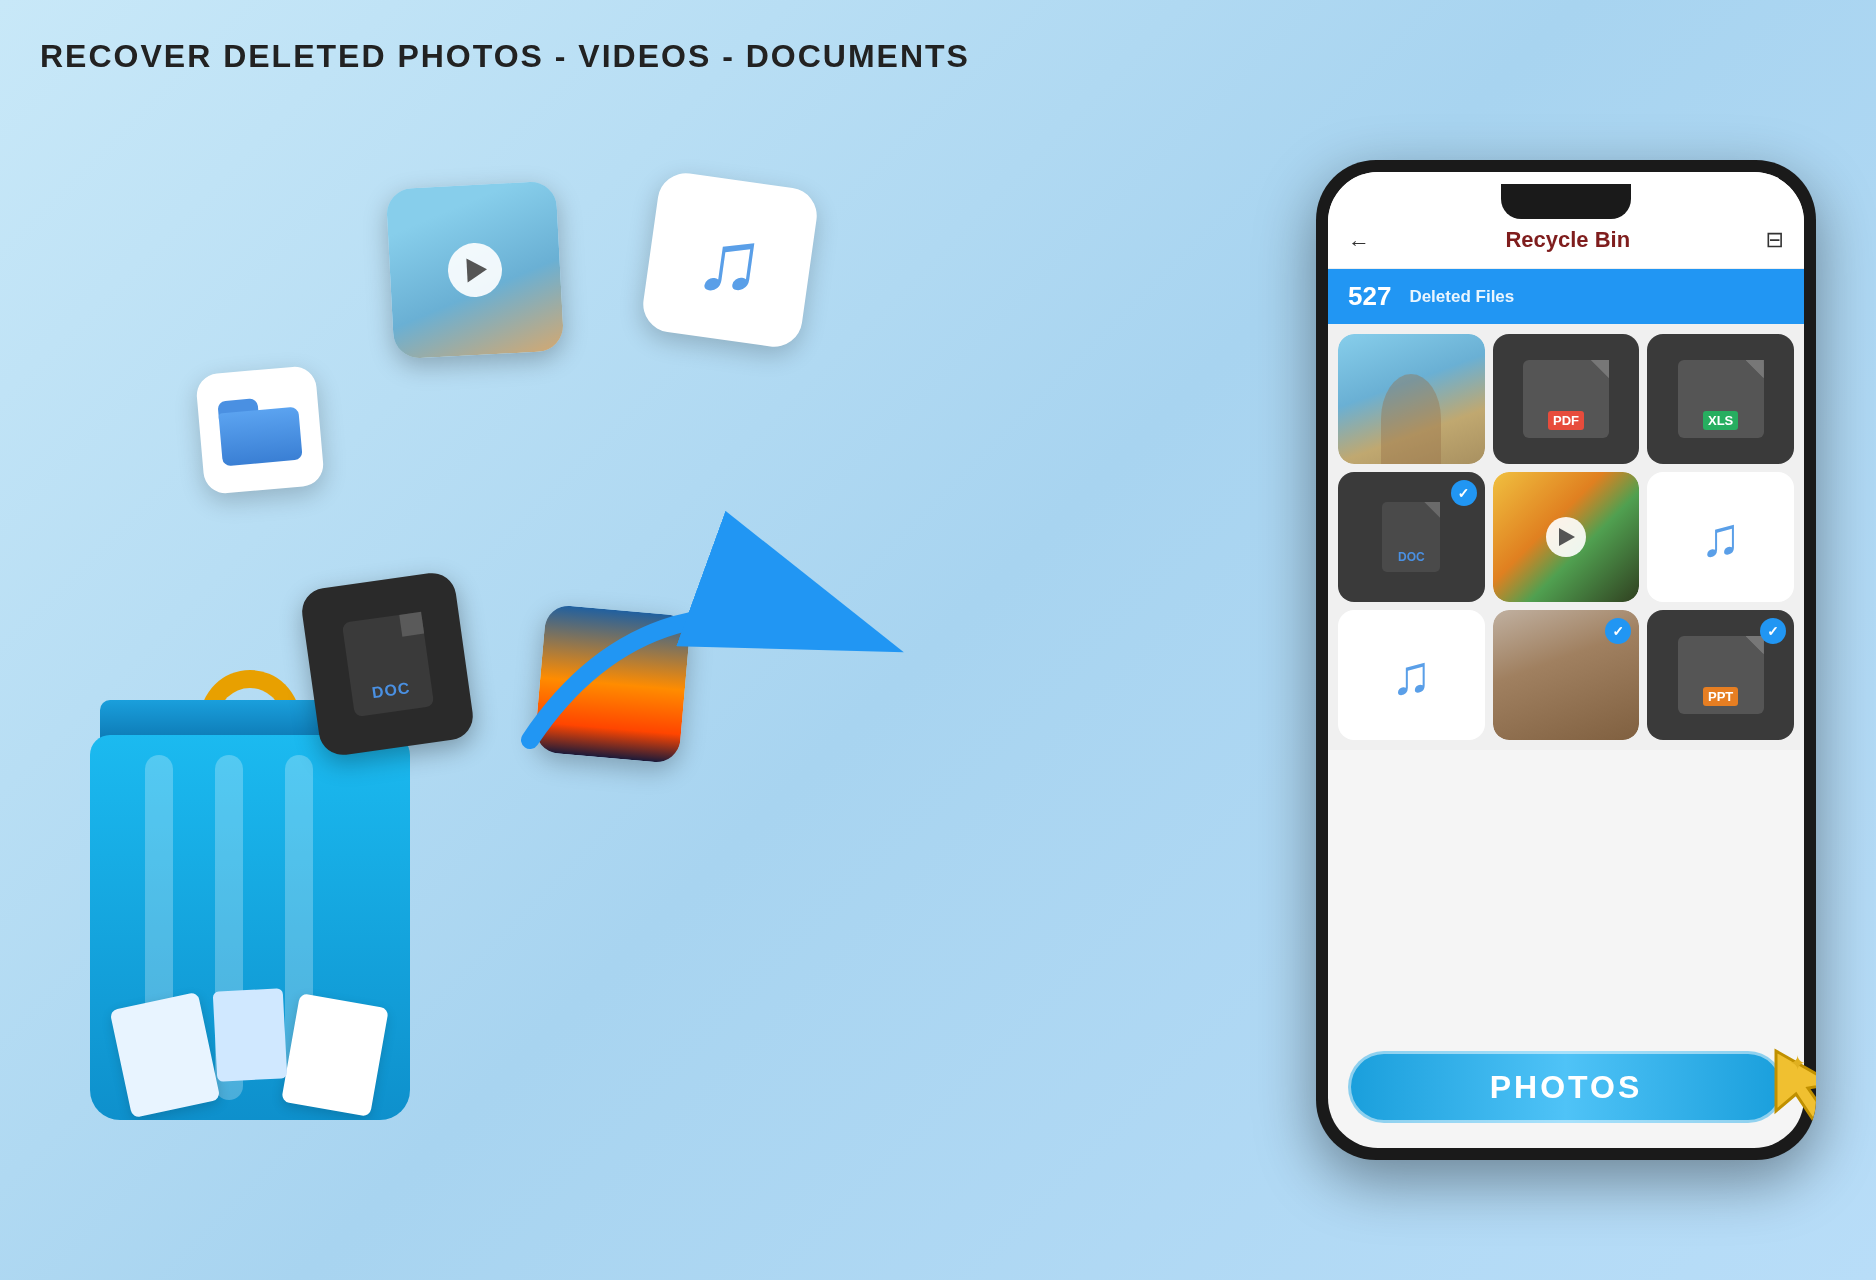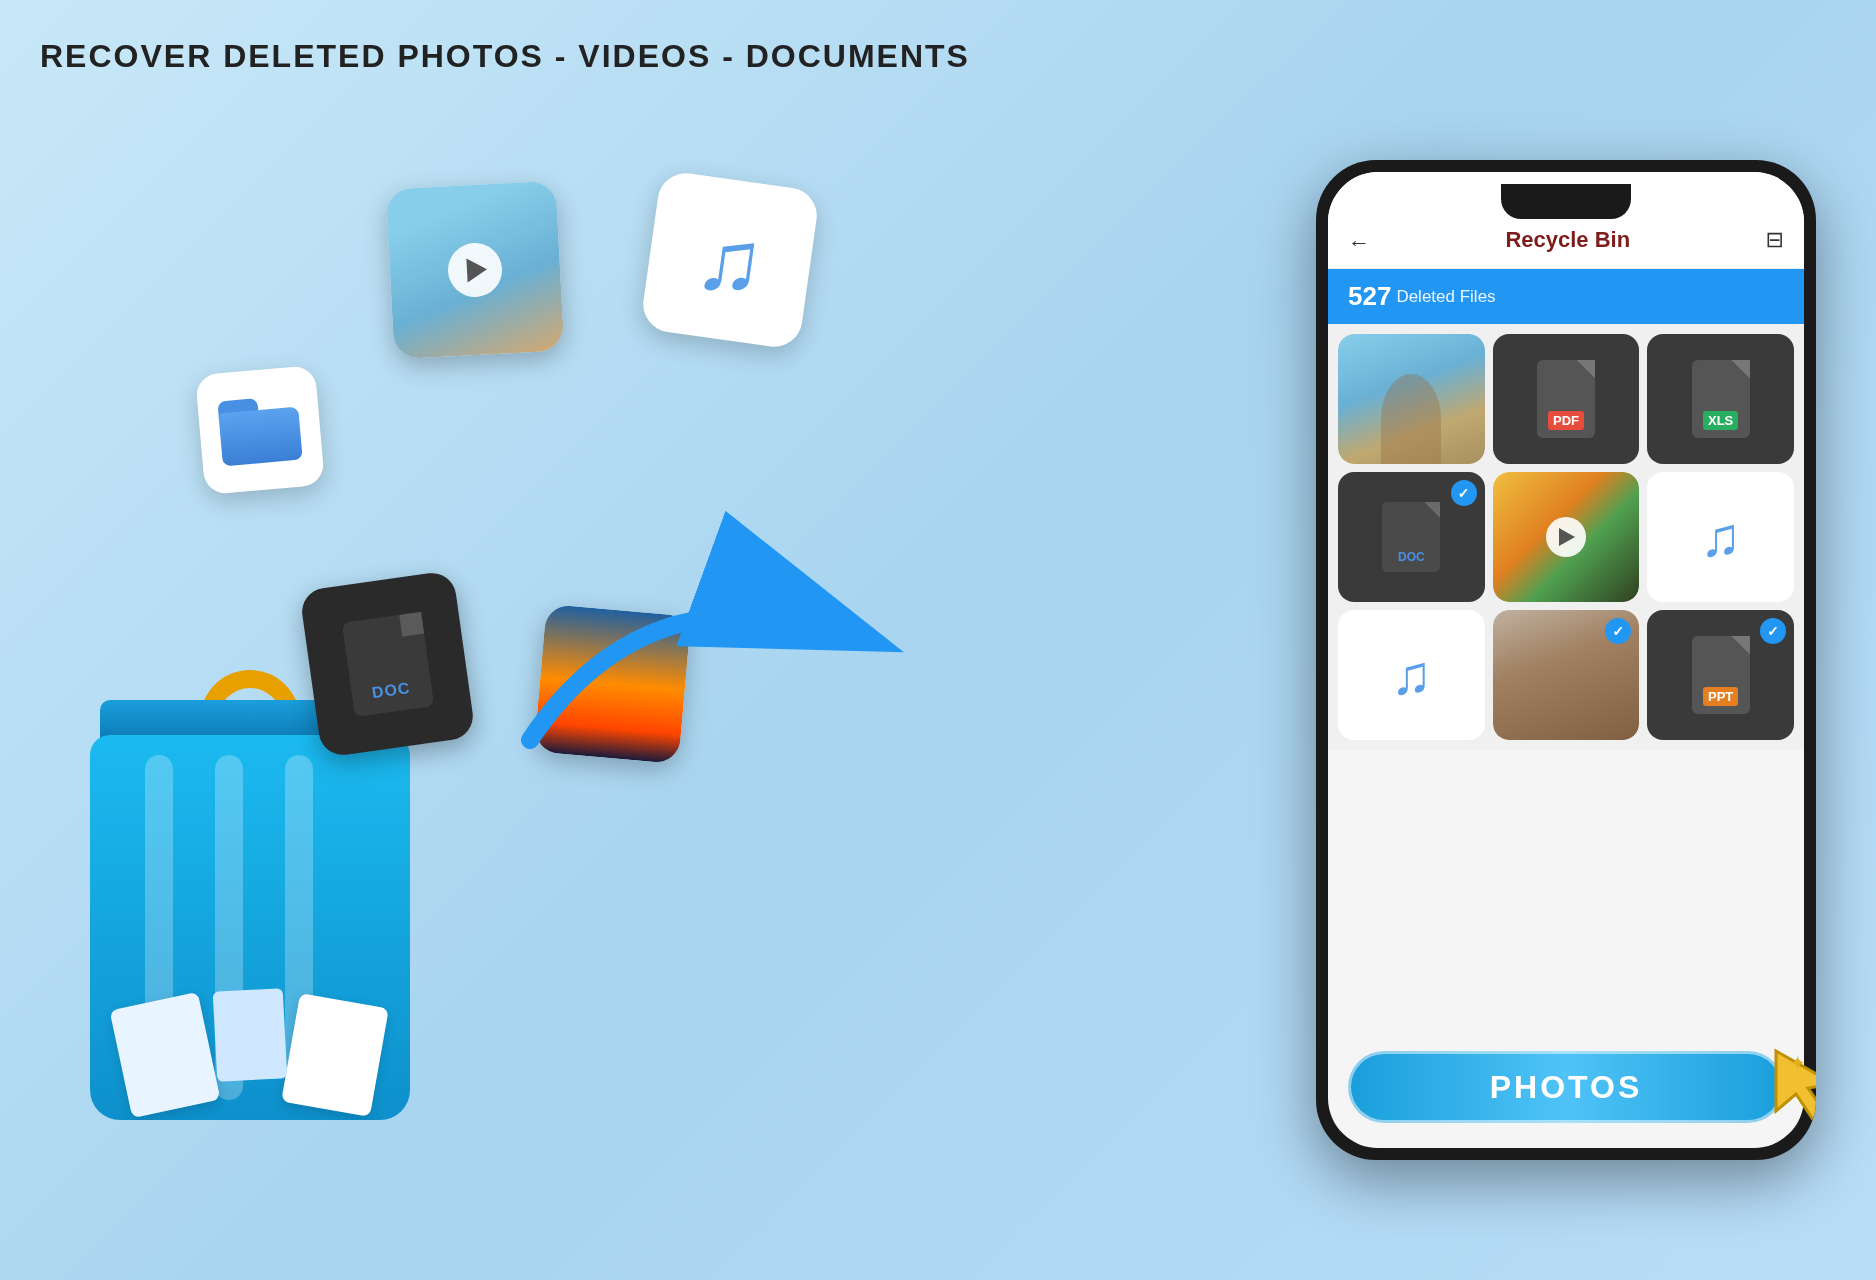--- a/index.html
+++ b/index.html
@@ -252,33 +252,33 @@
     .filter-icon {
       font-size: 22px;
       color: #333;
     }
 
     .deleted-bar {
       background: #2196F3;
       padding: 12px 20px;
       display: flex;
       align-items: center;
-      gap: 5px;
+      gap: 18px;
     }
 
     .deleted-count {
       font-size: 26px;
       font-weight: 900;
       color: white;
     }
 
     .deleted-label {
       font-size: 17px;
       color: rgba(255,255,255,0.9);
-      font-weight: 400;
+      font-weight: 700;
     }
 
     .files-grid {
       display: grid;
       grid-template-columns: repeat(3, 1fr);
       gap: 8px;
       padding: 10px;
       background: #f0f0f0;
     }
 
@@ -292,21 +292,21 @@
       position: relative;
       overflow: hidden;
     }
 
     .file-cell.light {
       background: white;
     }
 
     
     .pdf-doc {
-      width: 58px;
+      width: 86px;
       height: 78px;
       background: #555;
       border-radius: 6px;
       position: relative;
       display: flex;
       align-items: flex-end;
       justify-content: center;
       padding-bottom: 8px;
     }
 

